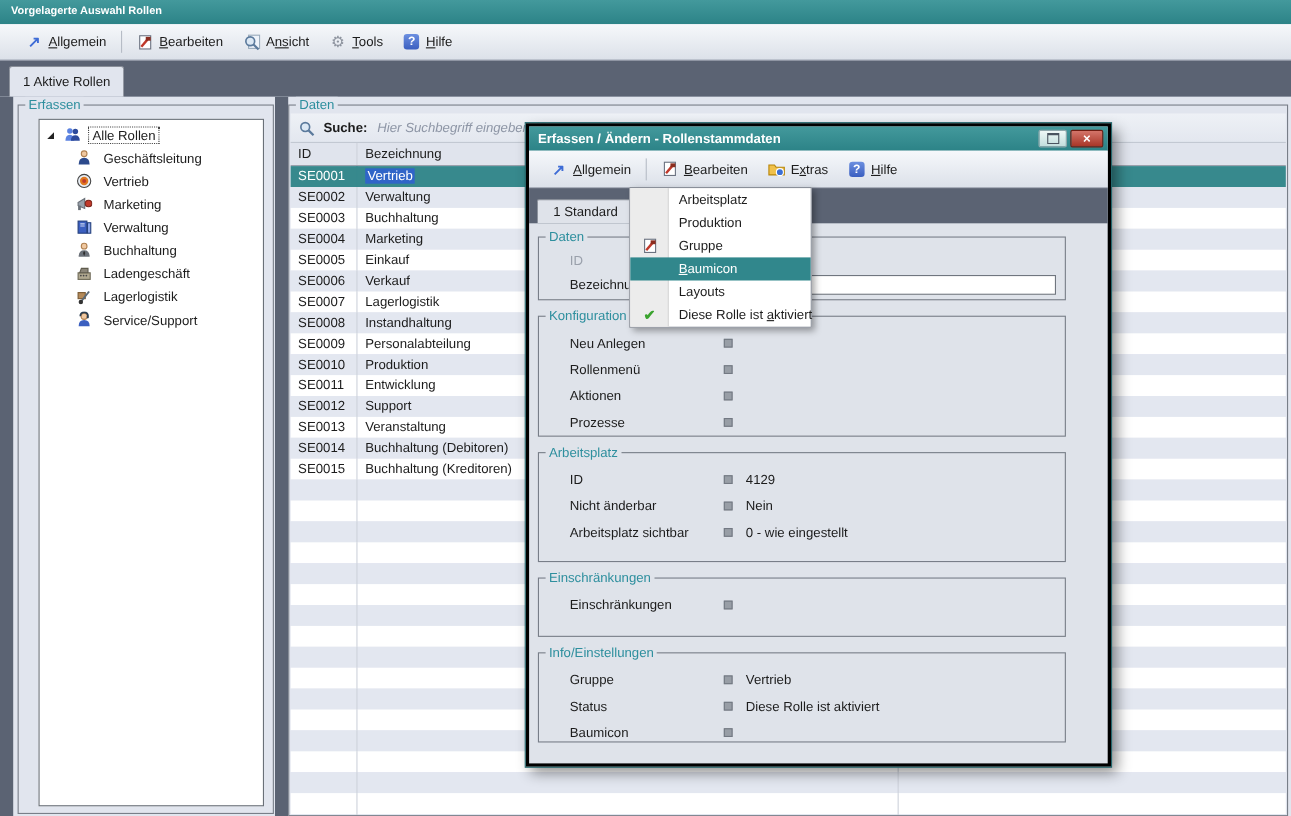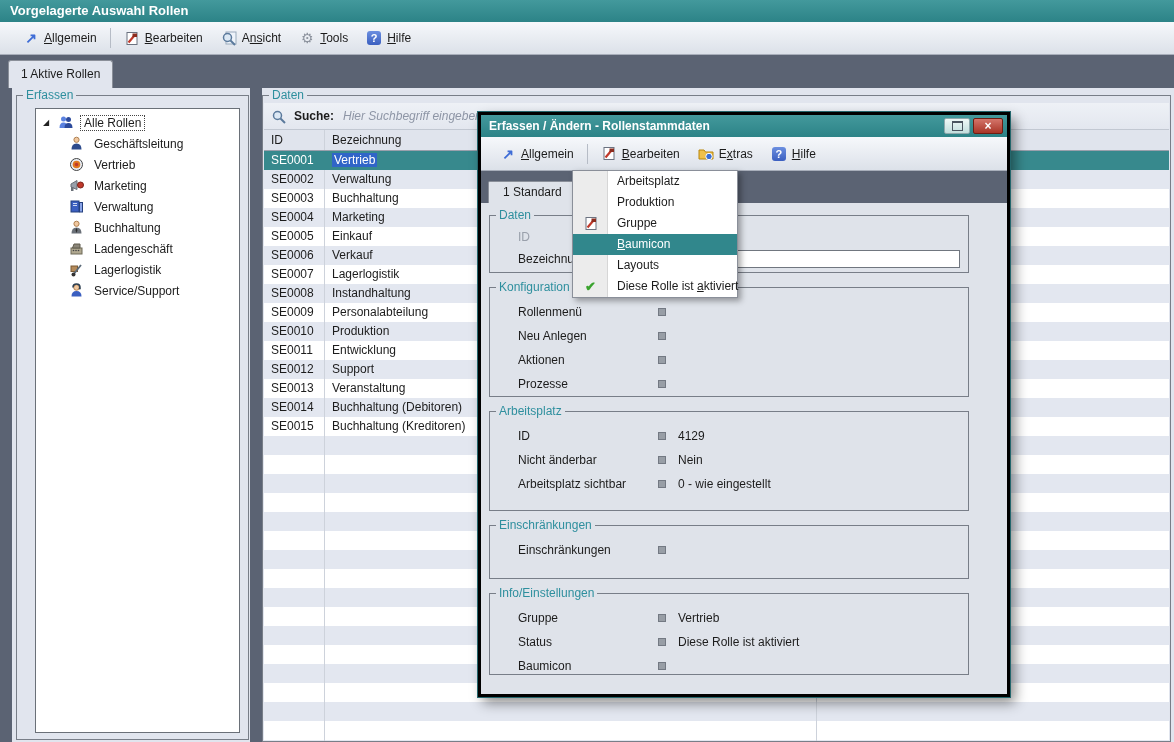--- a/index.html
+++ b/index.html
@@ -4,21 +4,21 @@
 <style>
   html,body{margin:0;padding:0;}
   body{width:1174px;height:742px;position:relative;overflow:hidden;
        font-family:"Liberation Sans",sans-serif;font-size:12px;color:#1c1c1c;
        background:#e1e5ee;-webkit-font-smoothing:antialiased;}
   u{text-decoration:underline;}
 
   
   #titlebar{position:absolute;left:0;top:0;width:1174px;height:22px;
     background:linear-gradient(#43999c,#2c8387);color:#fff;font-weight:bold;
-    font-size:13px;line-height:22px;padding-left:10px;box-sizing:border-box;}
+    font-size:10px;line-height:22px;padding-left:10px;box-sizing:border-box;}
   #menubar{position:absolute;left:0;top:22px;width:1174px;height:33px;
     background:linear-gradient(#f6f8fb,#dce1e9);border-bottom:1px solid #a8aeba;
     box-sizing:border-box;display:flex;align-items:center;padding-left:14px;}
   .menu-item{display:flex;align-items:center;gap:5px;padding:3px 9px;cursor:default;}
   .menu-sep{width:1px;height:20px;background:#b6bcc6;margin:0 4px;}
   .mi-ic{display:inline-flex;width:16px;height:16px;align-items:center;justify-content:center;}
   .ic-arrow{color:#3e6cd6;font-weight:bold;font-size:14px;line-height:14px;}
   .ic-gear{color:#8d939e;font-size:14px;}
   .ic-help{display:inline-block;width:14px;height:14px;border-radius:3px;text-align:center;
     background:linear-gradient(#6c8fe0,#3b5fc0);color:#fff;font-weight:bold;font-size:11px;line-height:14px;}
@@ -516,26 +516,26 @@
       <div class="drow">
         <span class="dlabel">Bezeichnung</span>
         <input id="bez-input" value="" style="">
       </div>
     </div>
 
     <div id="dialog-sections">
         <div class="dlg-gb gb-pad" style="height: 110px;">
           <span class="gb-legend">Konfiguration</span>
           <div class="drow">
+            <span class="dlabel">Neu Anlegen</span>
+            <span class="bullet"></span>
+            <span class="dvalue"></span>
+          </div>
+          <div class="drow">
             <span class="dlabel">Rollenmenü</span>
-            <span class="bullet"></span>
-            <span class="dvalue"></span>
-          </div>
-          <div class="drow">
-            <span class="dlabel">Neu Anlegen</span>
             <span class="bullet"></span>
             <span class="dvalue"></span>
           </div>
           <div class="drow">
             <span class="dlabel">Aktionen</span>
             <span class="bullet"></span>
             <span class="dvalue"></span>
           </div>
           <div class="drow">
             <span class="dlabel">Prozesse</span>

